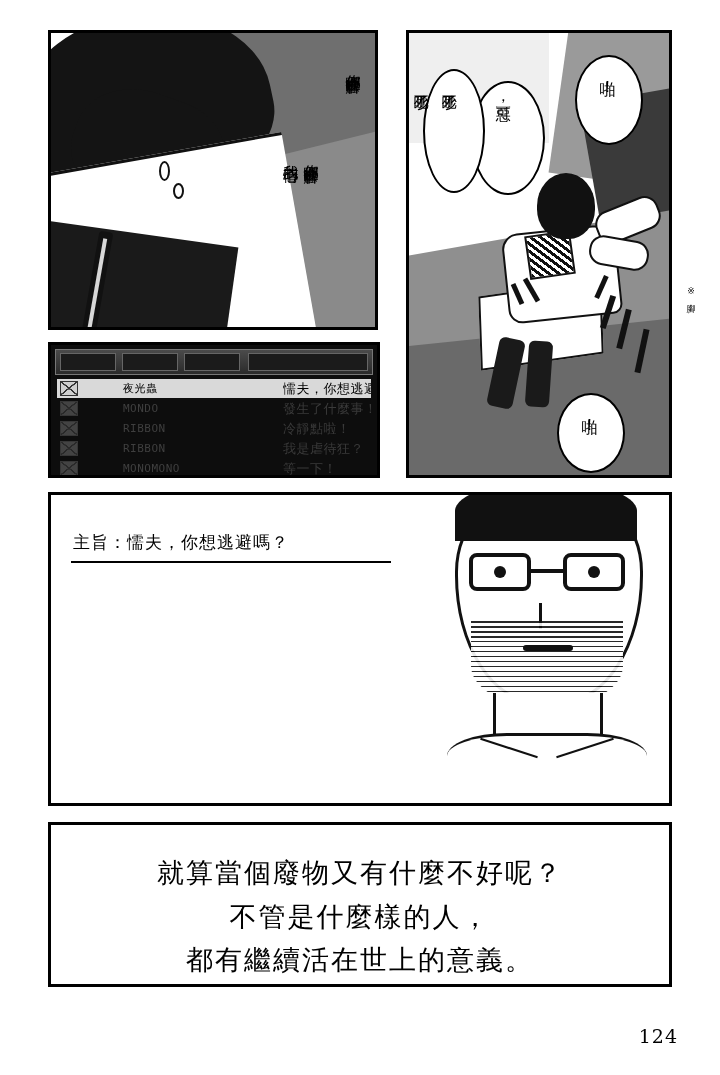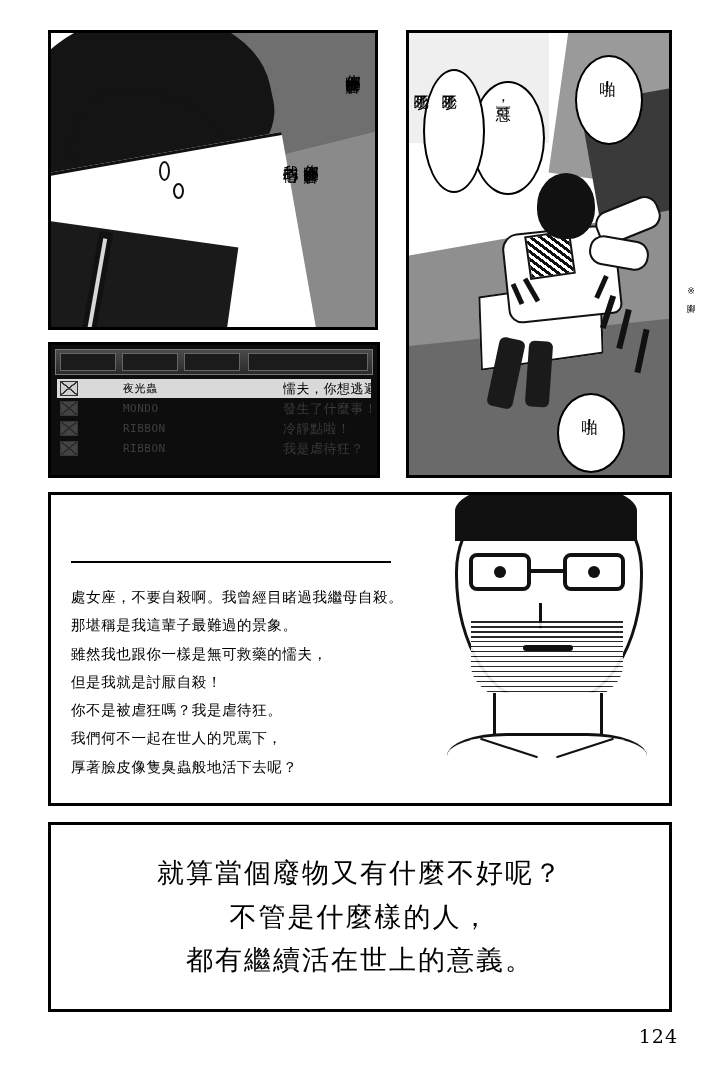--- a/index.html
+++ b/index.html
@@ -427,21 +427,21 @@
     border-top: 3px solid #111;
     border-radius: 30% 30% 0 0;
   }
   .collar-line {
     position: absolute;
     background: #111;
     height: 2px;
   }
 
   
-  #panel5 { left: 48px; top: 822px; width: 624px; height: 190px; }
+  #panel5 { left: 48px; top: 822px; width: 624px; height: 165px; }
   .big-text {
     position: absolute;
     left: 0; right: 0; top: 26px;
     text-align: center;
     font-size: 27px;
     line-height: 1.62;
     letter-spacing: 2px;
     color: #000;
     white-space: pre-line;
   }
@@ -546,33 +546,32 @@
         <span class="gm-name">RIBBON</span>
         <span class="gm-sub">冷靜點啦！</span>
       </div>
 
       <div class="gm-row dim">
         <span class="gm-icon"></span>
         <span class="gm-name">RIBBON</span>
         <span class="gm-sub">我是虐待狂？</span>
       </div>
 
+      <div class="gm-row dim">
+        <span class="gm-icon"></span>
+        <span class="gm-name">MONOMONO</span>
+        <span class="gm-sub">等一下！</span>
+      </div>
 
     </div>
   </div>
 
   <div class="panel" id="panel4">
+    <div class="mail-subject">主旨：懦夫，你想逃避嗎？</div>
     <div class="mail-rule"></div>
-    <div class="mail-body">處女座，不要自殺啊。我曾經目睹過我繼母自殺。
-那堪稱是我這輩子最難過的景象。
-雖然我也跟你一樣是無可救藥的懦夫，
-但是我就是討厭自殺！
-你不是被虐狂嗎？我是虐待狂。
-我們何不一起在世人的咒罵下，
-厚著臉皮像隻臭蟲般地活下去呢？</div>
 
     <div class="face-wrap">
       <div class="face-head"></div>
       <div class="face-hair"></div>
       <div class="nose"></div>
       <div class="beard"></div>
       <div class="mouth"></div>
       <div class="glasses">
         <div class="lens l">
           <div class="pupil"></div>

